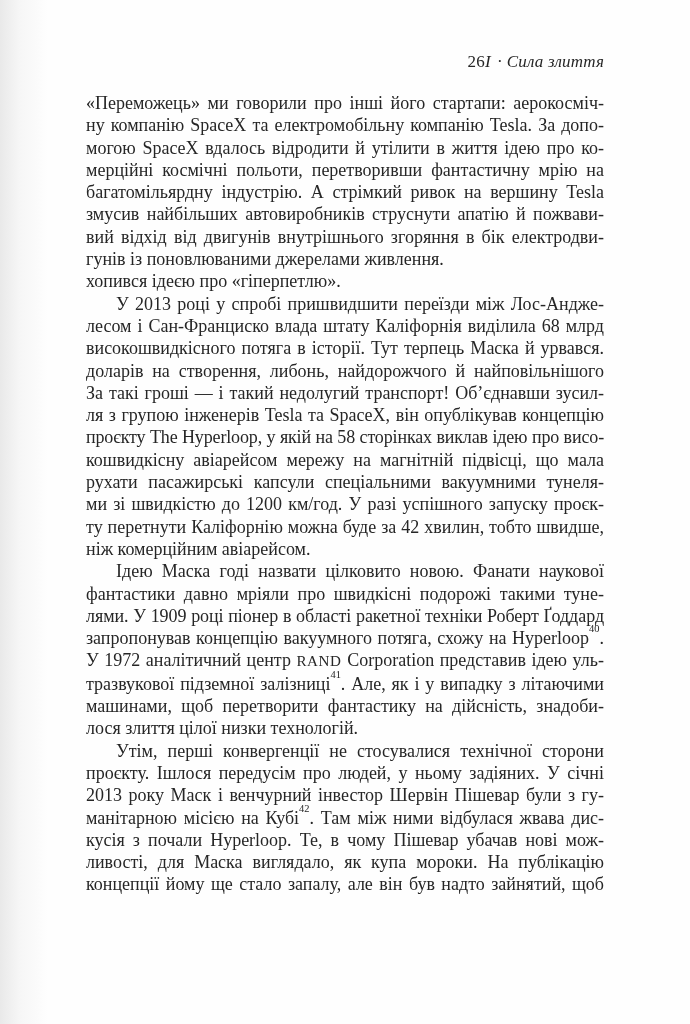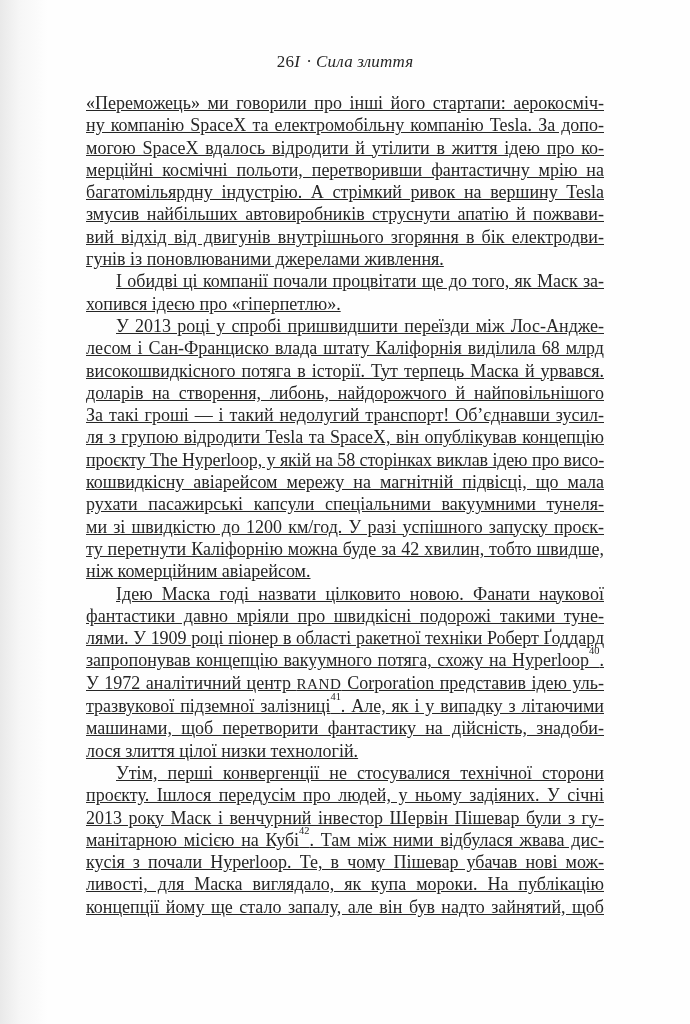--- a/index.html
+++ b/index.html
@@ -21,21 +21,21 @@
     width: 48px;
     background: linear-gradient(to right, #e9e9e9 0%, #f6f6f6 40%, #fefefe 100%);
     pointer-events: none;
   }
   .page-header {
     position: absolute;
     left: 86px;
     right: 86px;
     top: 52px;
     display: flex;
-    justify-content: center;
+    justify-content: flex-end;
     align-items: baseline;
     font-size: 17px;
     line-height: 20px;
   }
   .folio {
     font-variant-numeric: oldstyle-nums;
     letter-spacing: 0.3px;
   }
   .running-head {
     font-style: italic;
@@ -46,21 +46,21 @@
     padding: 0 4px 0 6px;
   }
   .page-body {
     position: absolute;
     left: 86px;
     top: 92px;
     width: 518px;
     font-size: 18px;
     line-height: 22.3px;
   }
-  .paragraph { margin: 0; text-decoration: underline; }
+  .paragraph { margin: 0; }
   .line {
     text-align: justify;
     text-align-last: justify;
     white-space: normal;
   }
   .line.para-last {
     text-align-last: left;
   }
   .line.indent {
     text-indent: 30px;
@@ -92,30 +92,29 @@
       <div class="line">«Переможець» ми говорили про інші його стартапи: аерокосміч-</div>
       <div class="line">ну компанію SpaceX та електромобільну компанію Tesla. За допо-</div>
       <div class="line">могою SpaceX вдалось відродити й утілити в життя ідею про ко-</div>
       <div class="line">мерційні космічні польоти, перетворивши фантастичну мрію на</div>
       <div class="line">багатомільярдну індустрію. А стрімкий ривок на вершину Tesla</div>
       <div class="line">змусив найбільших автовиробників струснути апатію й пожвави-</div>
       <div class="line">вий відхід від двигунів внутрішнього згоряння в бік електродви-</div>
       <div class="line para-last">гунів із поновлюваними джерелами живлення.</div>
     </div>
     <div class="paragraph">
-      <div class="line indent">І обидві ці компанії почали процвітати ще до того, як Маск за-</div>
       <div class="line para-last">хопився ідеєю про «гіперпетлю».</div>
     </div>
     <div class="paragraph">
       <div class="line indent">У 2013 році у спробі пришвидшити переїзди між Лос-Андже-</div>
       <div class="line">лесом і Сан-Франциско влада штату Каліфорнія виділила 68 млрд</div>
       <div class="line">високошвидкісного потяга в історії. Тут терпець Маска й урвався.</div>
       <div class="line">доларів на створення, либонь, найдорожчого й найповільнішого</div>
       <div class="line">За такі гроші — і такий недолугий транспорт! Об’єднавши зусил-</div>
-      <div class="line">ля з групою відродити Tesla та SpaceX, він опублікував концепцію</div>
+      <div class="line">ля з групою інженерів Tesla та SpaceX, він опублікував концепцію</div>
       <div class="line" style="letter-spacing: -0.15px;">проєкту The Hyperloop, у якій на 58 сторінках виклав ідею про висо-</div>
       <div class="line">кошвидкісну авіарейсом мережу на магнітній підвісці, що мала</div>
       <div class="line">рухати пасажирські капсули спеціальними вакуумними тунеля-</div>
       <div class="line">ми зі швидкістю до 1200 км/год. У разі успішного запуску проєк-</div>
       <div class="line">ту перетнути Каліфорнію можна буде за 42 хвилин, тобто швидше,</div>
       <div class="line para-last">ніж комерційним авіарейсом.</div>
     </div>
     <div class="paragraph">
       <div class="line indent">Ідею Маска годі назвати цілковито новою. Фанати наукової</div>
       <div class="line">фантастики давно мріяли про швидкісні подорожі такими туне-</div>

